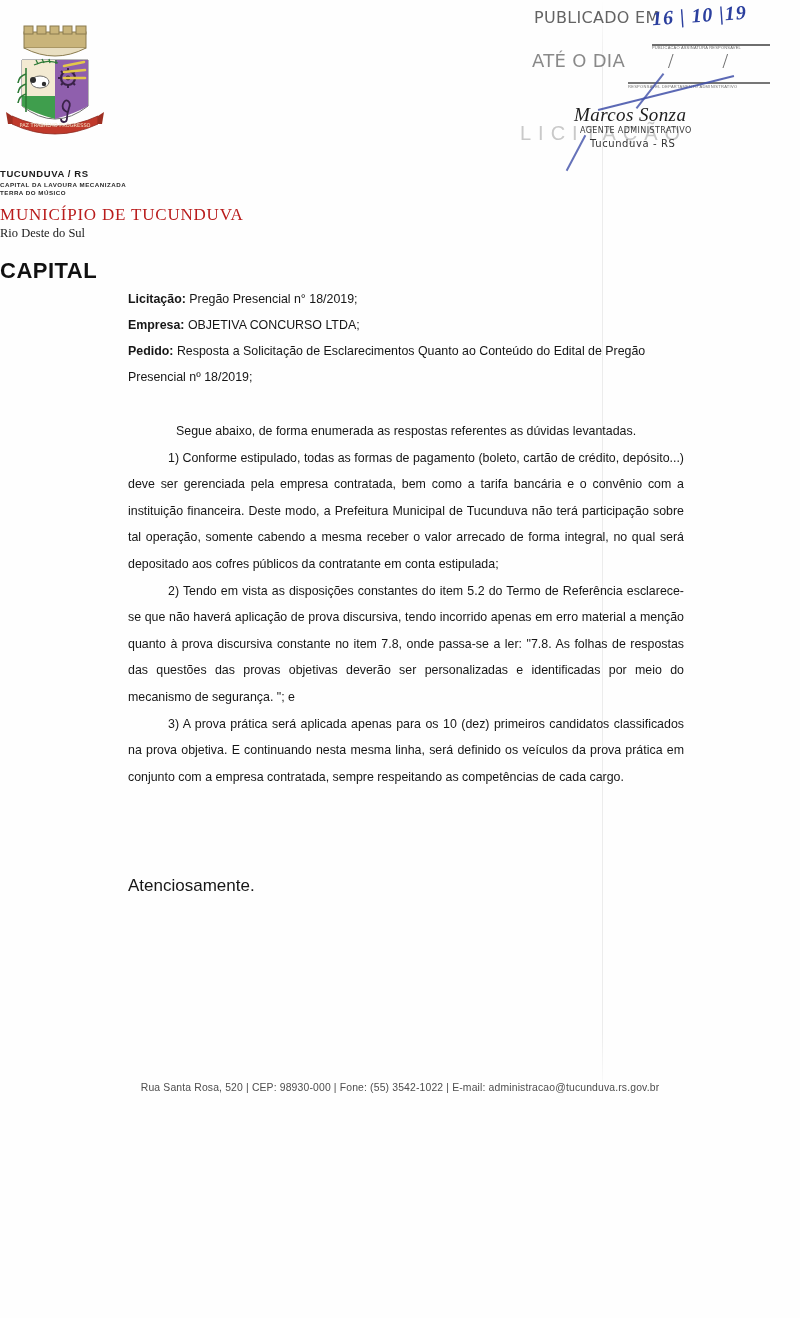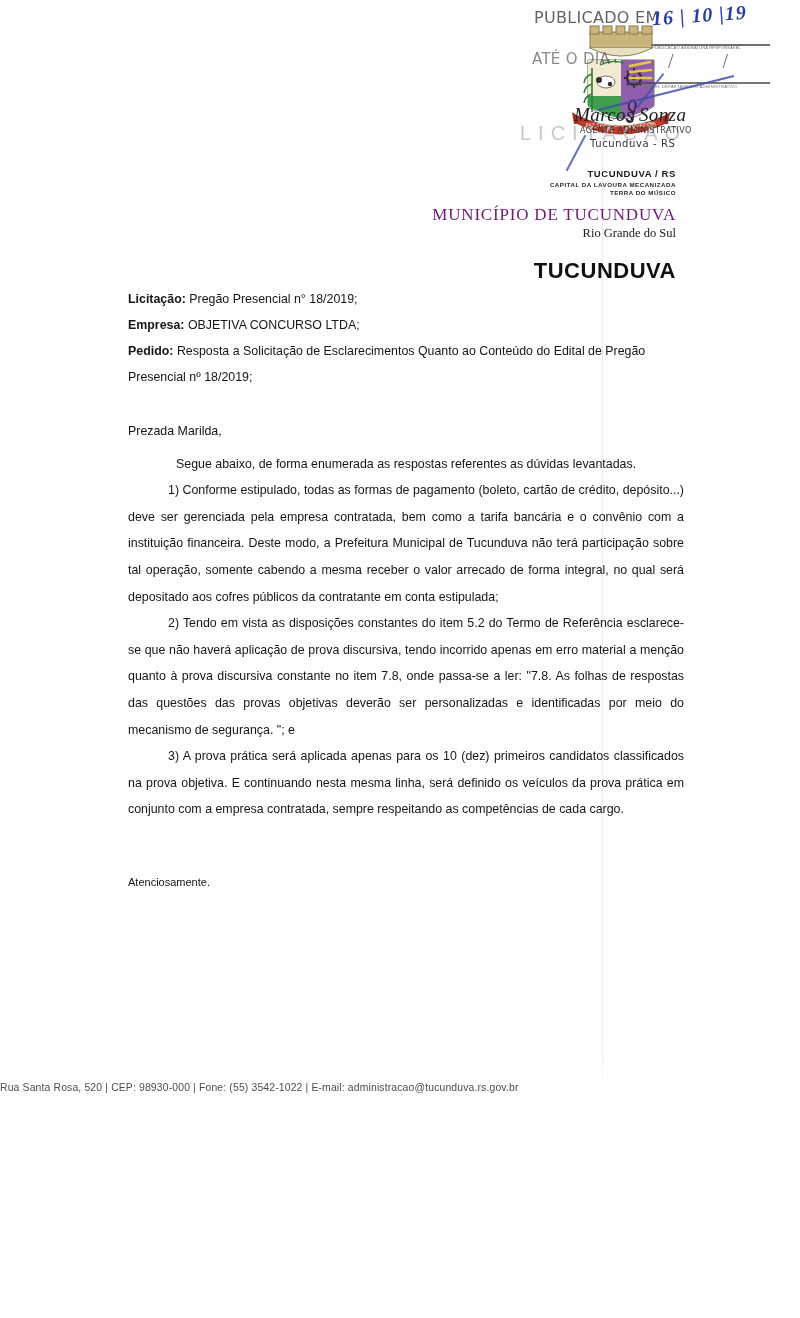--- a/index.html
+++ b/index.html
@@ -32,21 +32,21 @@
     height: 1100px;
     background: linear-gradient(to bottom, rgba(0,0,0,0.0) 0%, rgba(0,0,0,0.07) 6%, rgba(0,0,0,0.07) 94%, rgba(0,0,0,0.0) 100%);
   }
 
   
   .header-block {
     position: absolute;
     left: 0;
     top: 20px;
     width: 676px;
-    text-align: right;
+    text-align: left;
   }
   .crest-wrap {
     display: inline-block;
     width: 110px;
     height: 140px;
     position: relative;
   }
   .crest-name {
     margin-top: 2px;
     font-size: 9.5px;
@@ -66,21 +66,21 @@
     font-weight: bold;
     letter-spacing: 0.5px;
     color: #2a2a2a;
     margin-top: 1px;
   }
   .muni-line {
     font-family: "Liberation Serif", serif;
     font-size: 17px;
     letter-spacing: 0.8px;
     margin-top: 9px;
-    color: #701a75;
+    color: #b91c1c;
   }
   .state-line {
     font-family: "Liberation Serif", serif;
     font-size: 12.5px;
     margin-top: 1px;
     color: #202020;
   }
   .doc-title {
     font-size: 22px;
     font-weight: bold;
@@ -132,21 +132,21 @@
     font-size: 4px;
     letter-spacing: 0.2px;
     color: #6a6a6a;
     white-space: nowrap;
     overflow: hidden;
   }
   .stamp-line2 {
     position: absolute;
     left: 4px; top: 46px;
     font-family: "DejaVu Sans", sans-serif;
-    font-size: 15px;
+    font-size: 18px;
     letter-spacing: 0.3px;
     color: #585858;
     opacity: 0.7;
   }
   .stamp-slashes {
     position: absolute;
     left: 140px; top: 46px;
     font-family: "Liberation Serif", serif;
     font-size: 20px;
     color: #4a4a4a;
@@ -261,21 +261,21 @@
     text-indent: 48px;
   }
   .closing-para {
     margin: 0;
     text-indent: 34px;
   }
   .signoff {
     position: absolute;
     left: 128px;
     top: 876px;
-    font-size: 11px;
+    font-size: 17px;
     color: #161616;
   }
 
   
   .sig-block {
     position: absolute;
     left: 338px;
     top: 898px;
     width: 230px;
     text-align: center;
@@ -299,21 +299,21 @@
     letter-spacing: 0.2px;
     margin-top: 2px;
   }
 
   
   .footer {
     position: absolute;
     left: 0;
     top: 1082px;
     width: 800px;
-    text-align: left;
+    text-align: center;
     font-size: 10.4px;
     color: #4d4d4d;
     letter-spacing: 0.15px;
   }
 </style>
 </head>
 <body>
 
 <div class="page">
 
@@ -394,22 +394,22 @@
           <text x="55" y="107" font-size="5" fill="#f2e4c8" text-anchor="middle" font-family="DejaVu Sans, sans-serif">PAZ  TRABALHO  PROGRESSO</text>
         </g>
       </svg>
     </div>
 
     <div class="crest-name">TUCUNDUVA / RS</div>
     <div class="crest-sub1">CAPITAL DA LAVOURA MECANIZADA</div>
     <div class="crest-sub2">TERRA DO MÚSICO</div>
 
     <div class="muni-line">MUNICÍPIO DE TUCUNDUVA</div>
-    <div class="state-line">Rio Grande do Sul</div>
-    <div class="doc-title">TUCUNDUVA</div>
+    <div class="state-line">Rio Deste do Sul</div>
+    <div class="doc-title">CAPITAL</div>
   </div>
 
   <div class="stamp">
     <div class="stamp-ghost">LICITAÇÃO</div>
     <div class="stamp-line1">PUBLICADO EM</div>
     <div class="stamp-date">16 | 10 |19</div>
     <div class="stamp-rule1"></div>
     <div class="stamp-microtext1">PUBLICACAO  ASSINATURA  RESPONSAVEL</div>
     <div class="stamp-line2">ATÉ O DIA</div>
     <div class="stamp-slashes">/ /</div>
@@ -429,21 +429,20 @@
     </div>
     <div>
       <span class="lbl">Empresa:</span><span> OBJETIVA CONCURSO LTDA;</span>
     </div>
     <div>
       <span class="lbl">Pedido:</span><span> Resposta a Solicitação de Esclarecimentos Quanto ao Conteúdo do Edital de Pregão Presencial nº 18/2019;</span>
     </div>
   </div>
 
   <div class="letter">
-    <p class="salutation">Prezada Marilda,</p>
     <p class="intro">Segue abaixo, de forma enumerada as respostas referentes as dúvidas levantadas.</p>
     <p class="para">1) Conforme estipulado, todas as formas de pagamento (boleto, cartão de crédito, depósito...) deve ser gerenciada pela empresa contratada, bem como a tarifa bancária e o convênio com a instituição financeira. Deste modo, a Prefeitura Municipal de Tucunduva não terá participação sobre tal operação, somente cabendo a mesma receber o valor arrecado de forma integral, no qual será depositado aos cofres públicos da contratante em conta estipulada;</p>
     <p class="para">2) Tendo em vista as disposições constantes do item 5.2 do Termo de Referência esclarece-se que não haverá aplicação de prova discursiva, tendo incorrido apenas em erro material a menção quanto à prova discursiva constante no item 7.8, onde passa-se a ler: "7.8. As folhas de respostas das questões das provas objetivas deverão ser personalizadas e identificadas por meio do mecanismo de segurança. "; e</p>
     <p class="para">3) A prova prática será aplicada apenas para os 10 (dez) primeiros candidatos classificados na prova objetiva. E continuando nesta mesma linha, será definido os veículos da prova prática em conjunto com a empresa contratada, sempre respeitando as competências de cada cargo.</p>
   </div>
 
   <div class="signoff">Atenciosamente.</div>
 
 
   <div class="footer">Rua Santa Rosa, 520 | CEP: 98930-000 | Fone: (55) 3542-1022  | E-mail: administracao@tucunduva.rs.gov.br</div>

